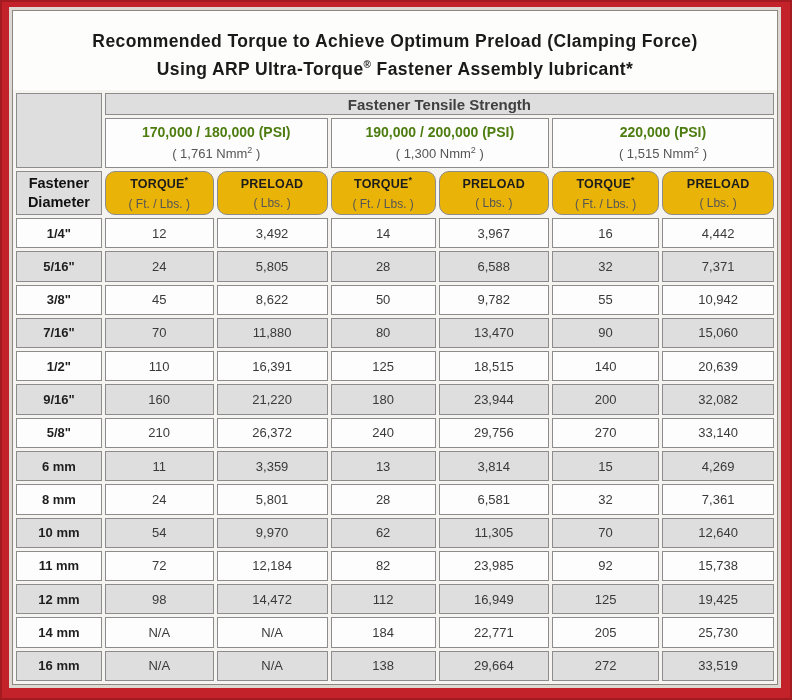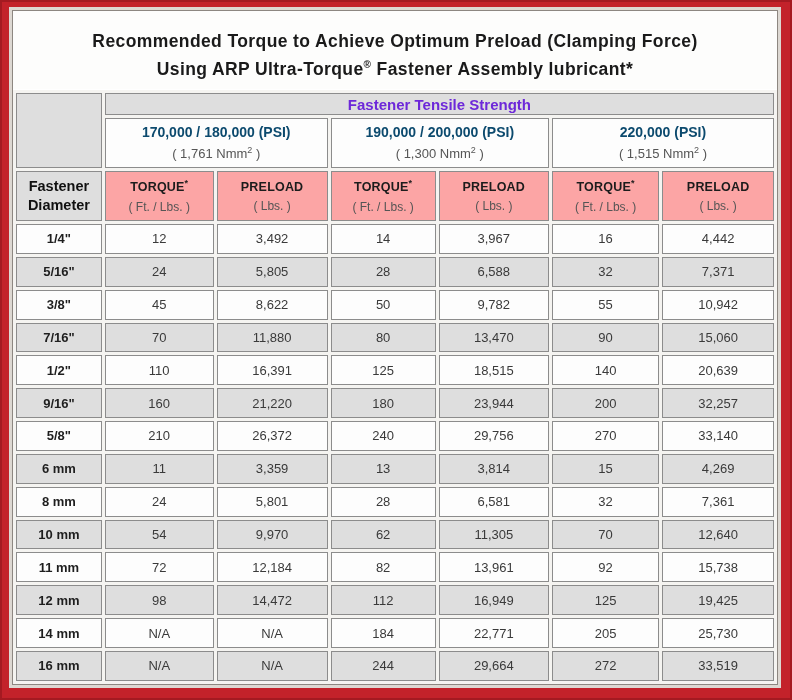--- a/index.html
+++ b/index.html
@@ -38,29 +38,29 @@
     margin-top: 1px;
   }
   th, td {
     border: 1px solid #8c8c8c;
     text-align: center; vertical-align: middle;
     padding: 1px 3px; overflow: hidden;
   }
   .bg-gray { background: #dedede; }
   .bg-white { background: #fdfdfd; }
 
-  .tensile-cell { height: 22px; font-size: 15px; font-weight: bold; color: #6d28d9; }
+  .tensile-cell { height: 22px; font-size: 15px; font-weight: bold; color: #404040; }
   .corner-cell { background: #dedede; }
 
   .psi-cell { height: 50px; background: #fdfdfd; }
-  .psi-main { font-size: 14px; font-weight: bold; color: #0c4a6e; margin-bottom: 5px; }
+  .psi-main { font-size: 14px; font-weight: bold; color: #4d7c0f; margin-bottom: 5px; }
   .psi-sub { font-size: 13px; color: #555; font-weight: normal; }
   .psi-sub sup { font-size: 9px; }
 
-  .colhead-cell { height: 50px; background: #fca5a5; }
+  .colhead-cell { height: 44px; background: #eab308; border-radius: 10px; }
   .colhead-main { font-size: 12.5px; font-weight: bold; color: #1c1c1c; margin-bottom: 5px; letter-spacing: 0.2px; }
   .colhead-main sup { font-size: 9px; }
   .colhead-sub { font-size: 12px; color: #555; font-weight: normal; }
 
   .diam-head {
     background: #dedede; font-size: 14.5px; font-weight: bold; color: #111;
     line-height: 1.3; padding: 0 8px;
   }
 
   tbody td { height: 23px; font-size: 13px; color: #3a3a3a; }
@@ -181,21 +181,21 @@
             <td class="bg-white">140</td>
             <td class="bg-white">20,639</td>
           </tr>
           <tr>
             <td class="diam bg-gray">9/16"</td>
             <td class="bg-gray">160</td>
             <td class="bg-gray">21,220</td>
             <td class="bg-gray">180</td>
             <td class="bg-gray">23,944</td>
             <td class="bg-gray">200</td>
-            <td class="bg-gray">32,257</td>
+            <td class="bg-gray">32,082</td>
           </tr>
           <tr>
             <td class="diam bg-white">5/8"</td>
             <td class="bg-white">210</td>
             <td class="bg-white">26,372</td>
             <td class="bg-white">240</td>
             <td class="bg-white">29,756</td>
             <td class="bg-white">270</td>
             <td class="bg-white">33,140</td>
           </tr>
@@ -224,21 +224,21 @@
             <td class="bg-gray">62</td>
             <td class="bg-gray">11,305</td>
             <td class="bg-gray">70</td>
             <td class="bg-gray">12,640</td>
           </tr>
           <tr>
             <td class="diam bg-white">11 mm</td>
             <td class="bg-white">72</td>
             <td class="bg-white">12,184</td>
             <td class="bg-white">82</td>
-            <td class="bg-white">13,961</td>
+            <td class="bg-white">23,985</td>
             <td class="bg-white">92</td>
             <td class="bg-white">15,738</td>
           </tr>
           <tr>
             <td class="diam bg-gray">12 mm</td>
             <td class="bg-gray">98</td>
             <td class="bg-gray">14,472</td>
             <td class="bg-gray">112</td>
             <td class="bg-gray">16,949</td>
             <td class="bg-gray">125</td>
@@ -250,21 +250,21 @@
             <td class="bg-white">N/A</td>
             <td class="bg-white">184</td>
             <td class="bg-white">22,771</td>
             <td class="bg-white">205</td>
             <td class="bg-white">25,730</td>
           </tr>
           <tr>
             <td class="diam bg-gray">16 mm</td>
             <td class="bg-gray">N/A</td>
             <td class="bg-gray">N/A</td>
-            <td class="bg-gray">244</td>
+            <td class="bg-gray">138</td>
             <td class="bg-gray">29,664</td>
             <td class="bg-gray">272</td>
             <td class="bg-gray">33,519</td>
           </tr>
         </tbody>
     </table>
 
   </div>
 </div>
 

